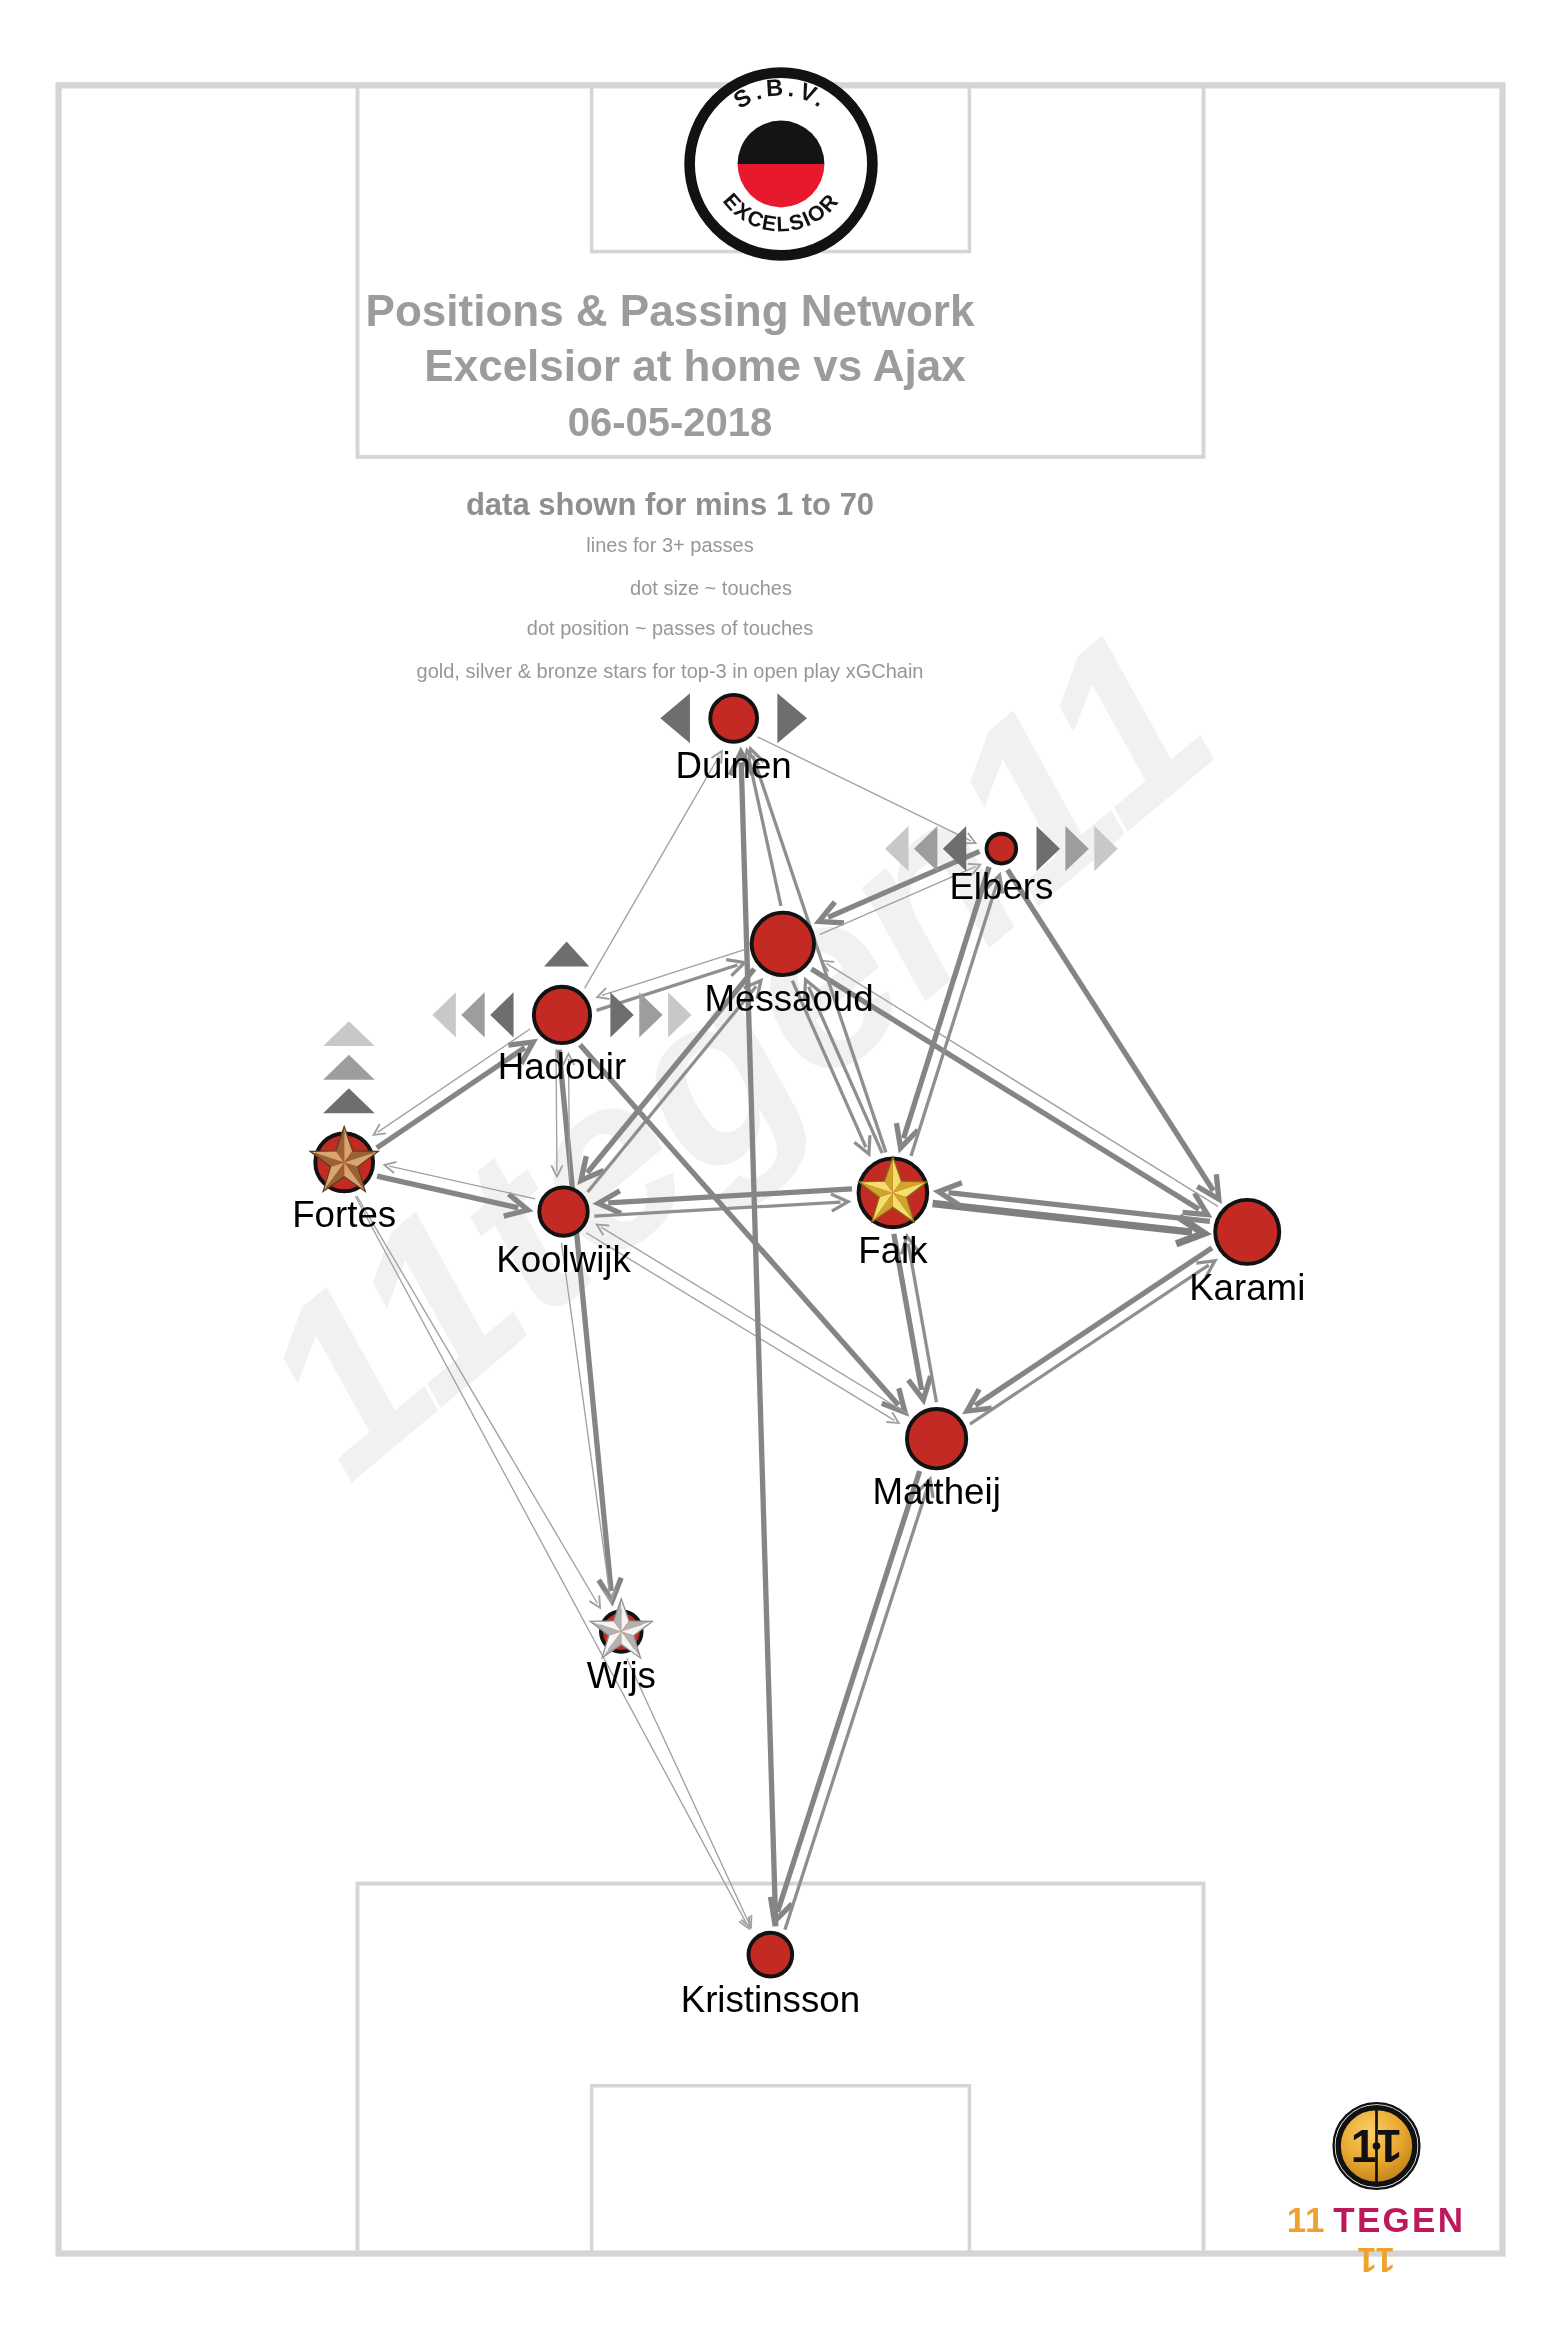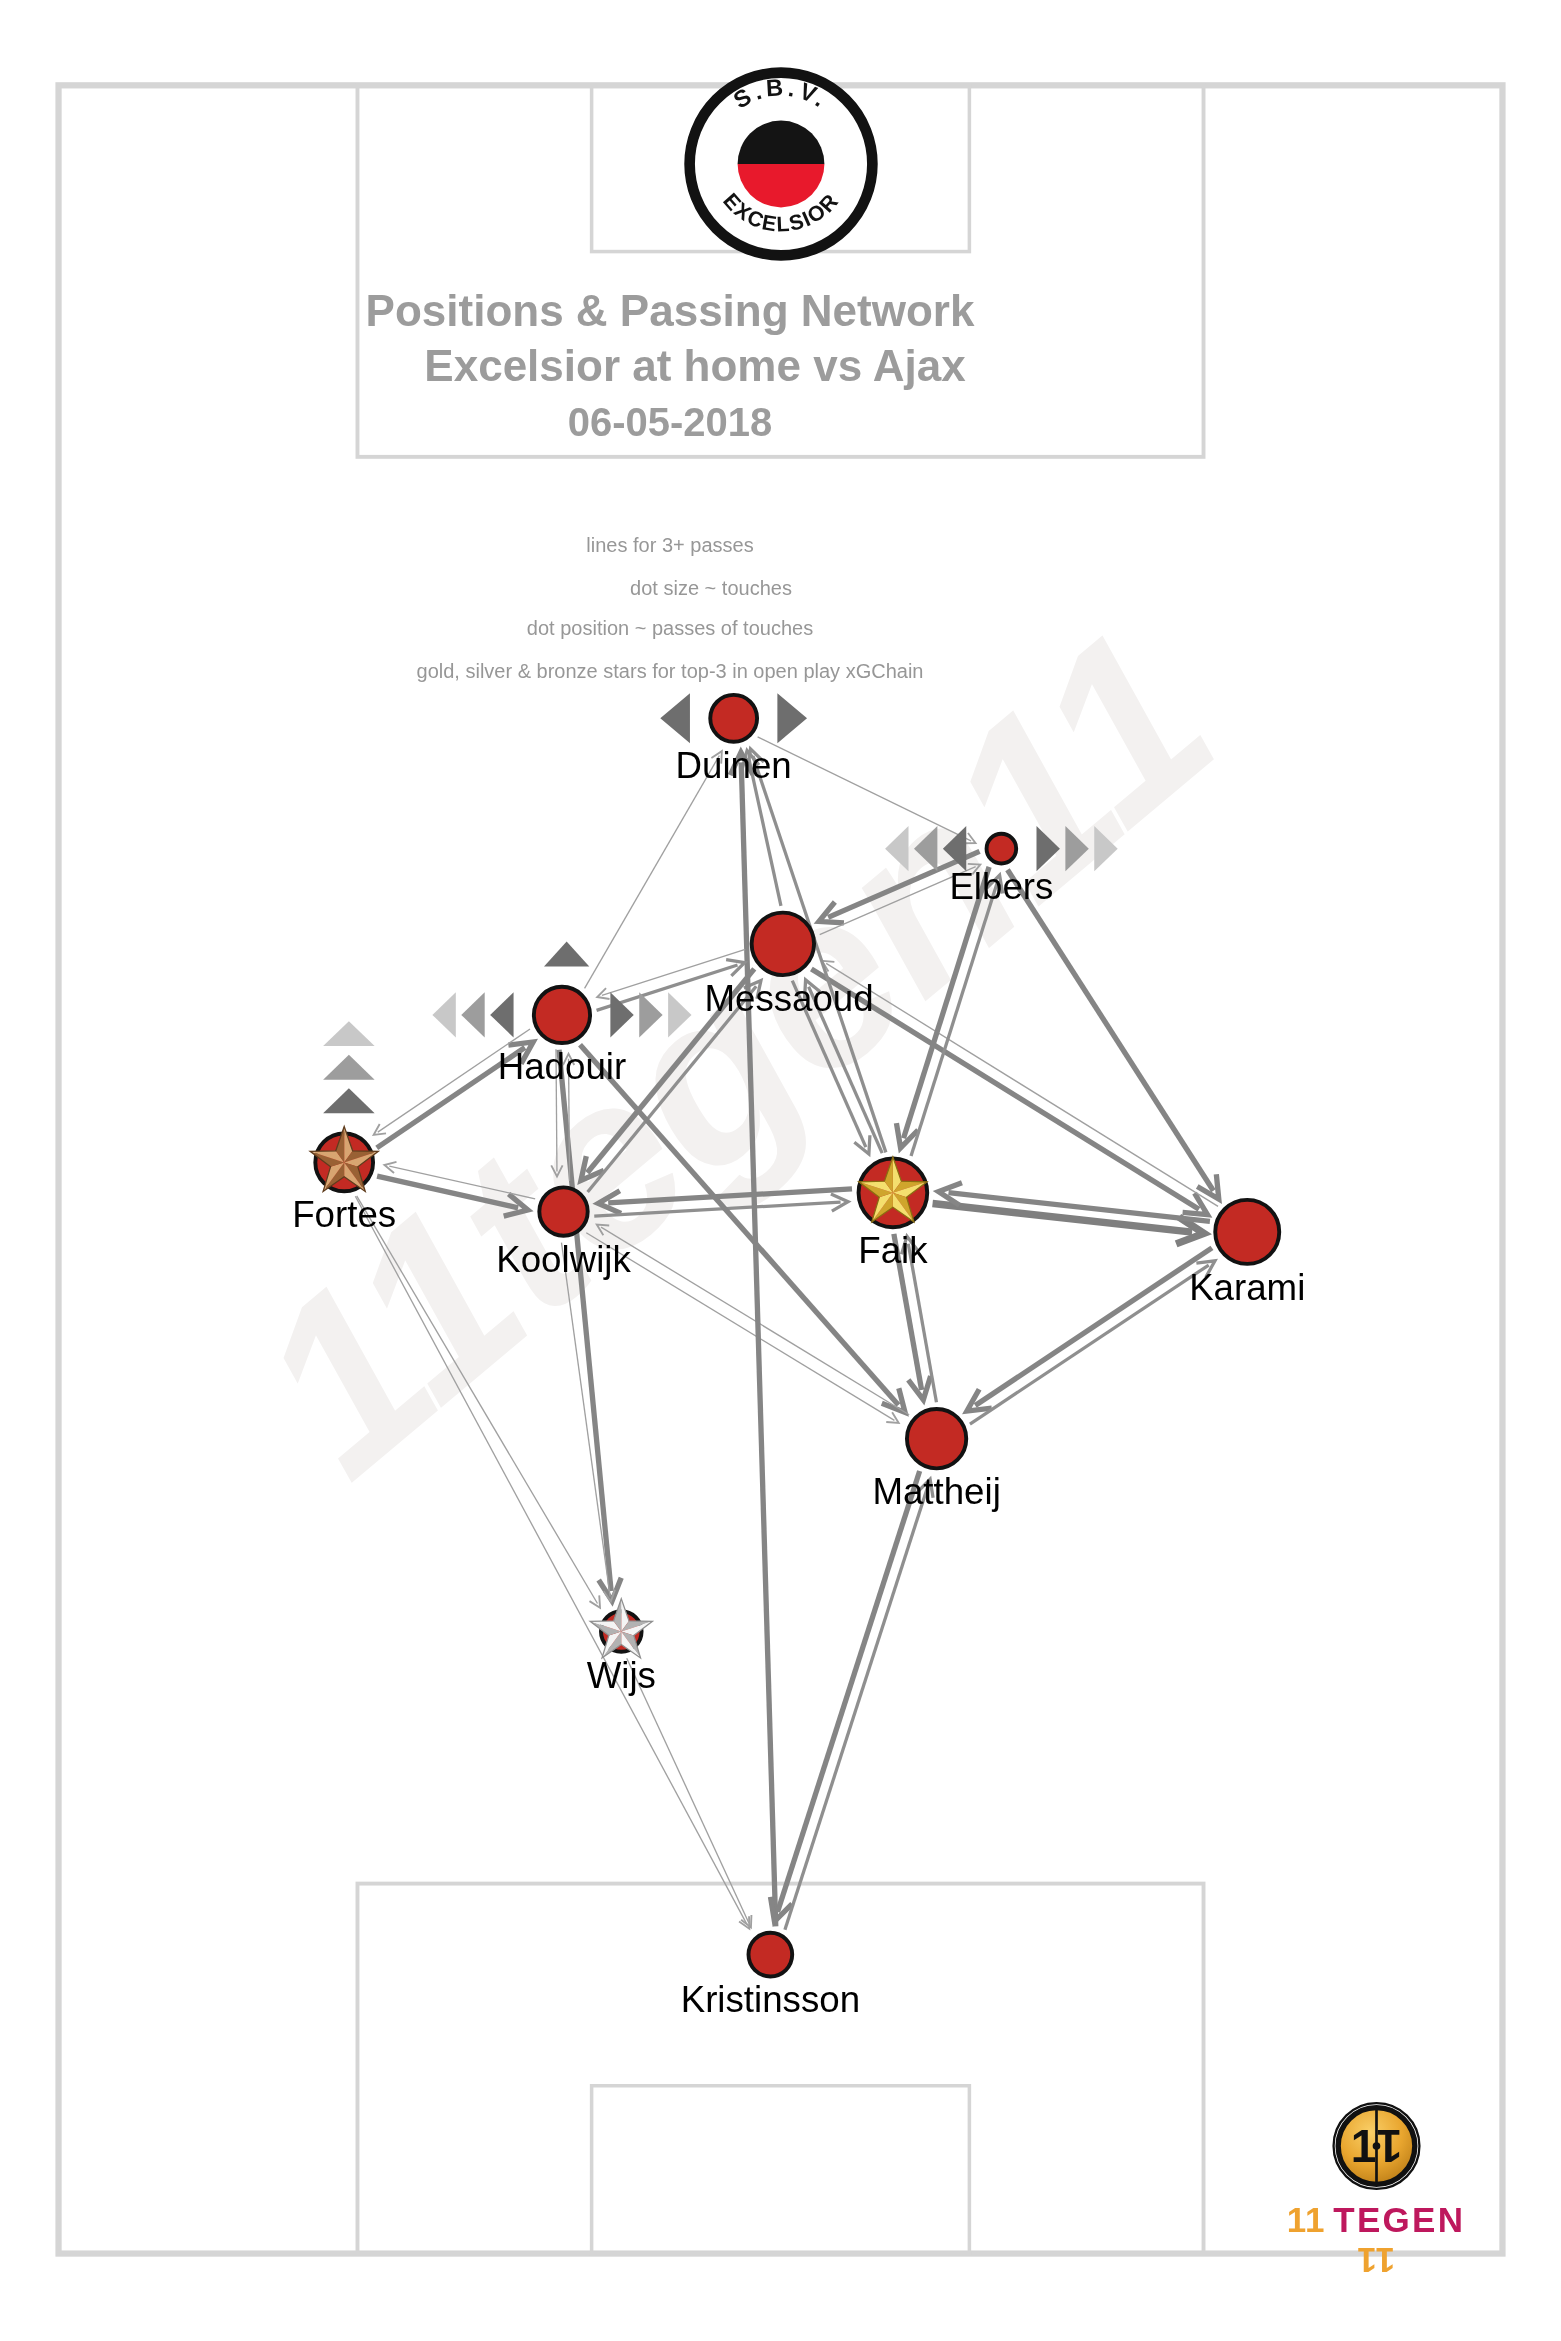--- a/index.html
+++ b/index.html
@@ -211,20 +211,21 @@
       <text font-family="Liberation Sans, DejaVu Sans, sans-serif" font-weight="bold" font-size="28" fill="#121212" letter-spacing="2">
         <textPath href="#arcBot" startOffset="50%" text-anchor="middle">EXCELSIOR</textPath>
       </text>
     </svg>
   </div>
 
   <div class="overlay title-line" style="top:286px;">Positions &amp; Passing Network</div>
   <div class="overlay title-line" style="top:341px;padding-left:25px;">Excelsior at home vs Ajax</div>
   <div class="overlay date-line" style="top:400px;">06-05-2018</div>
 
+  <div class="overlay legend-bold" style="top:487px;">data shown for mins 1 to 70</div>
   <div class="overlay legend-italic" style="top:534px;">lines for 3+ passes</div>
   <div class="overlay legend-italic" style="top:577px;padding-left:41px;">dot size ~ touches</div>
   <div class="overlay legend-italic" style="top:617px;">dot position ~ passes of touches</div>
   <div class="overlay legend-italic" style="top:660px;">gold, silver &amp; bronze stars for top-3 in open play xGChain</div>
 
   <div class="brandwrap">
     <svg width="92" height="92" viewBox="-60 -60 120 120">
       <defs>
         <radialGradient id="goldGrad" cx="42%" cy="32%" r="75%">
           <stop offset="0%" stop-color="#f9cf68"></stop>

